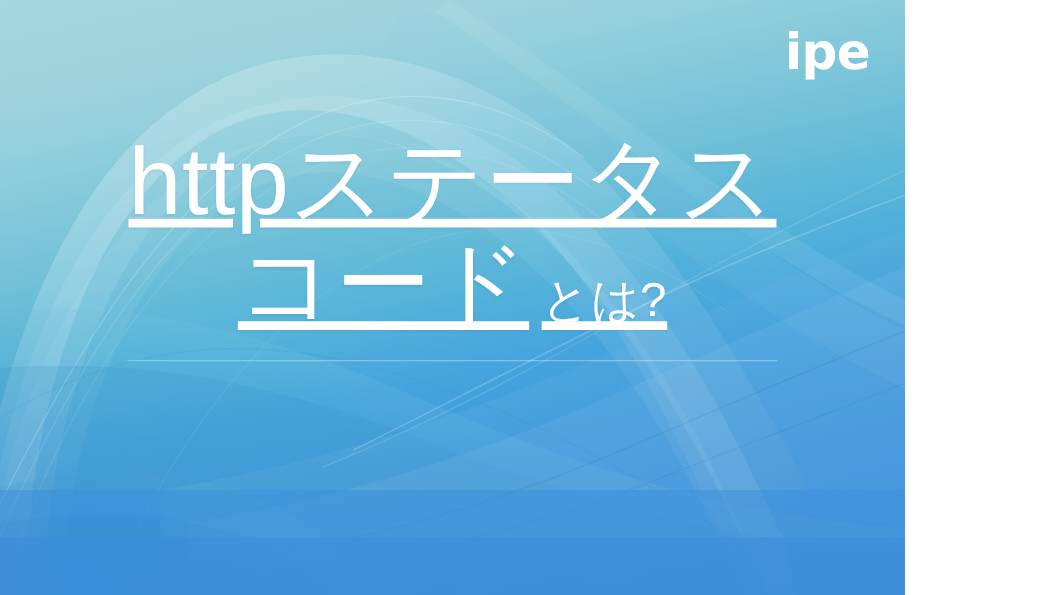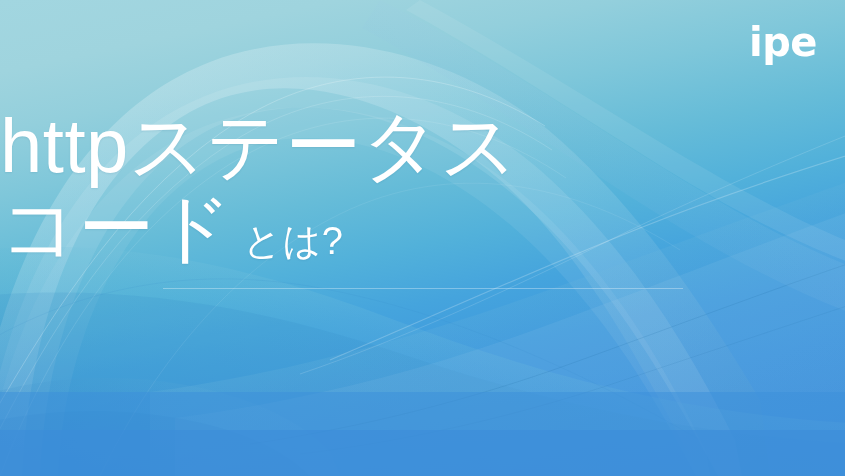--- a/index.html
+++ b/index.html
@@ -6,21 +6,21 @@
     margin: 0;
     padding: 0;
     background: #ffffff;
   }
   body {
     font-family: "Liberation Sans", "DejaVu Sans", sans-serif;
   }
 
   #banner {
     position: relative;
-    width: 845px;
+    width: 724px;
     height: 476px;
     overflow: hidden;
     
     background:
       linear-gradient(168deg,
         #a2d6e0 0%,
         #9fd4de 11%,
         #93cfdc 20%,
         #7fc7da 30%,
         #66bcd8 41%,
@@ -54,21 +54,23 @@
     font-family: "DejaVu Sans", "Liberation Sans", sans-serif;
     user-select: none;
   }
 
   
   #content {
     position: absolute;
     left: 0;
     right: 0;
     top: 108px;
+    text-align: center;
     color: #ffffff;
+    text-decoration: underline;
   }
 
   .title-line {
     display: block;
     line-height: 1.0;
     font-weight: 400;
     letter-spacing: 0.5px;
     text-shadow: 0 1px 2px rgba(20,80,120,0.10);
     white-space: nowrap;
   }

